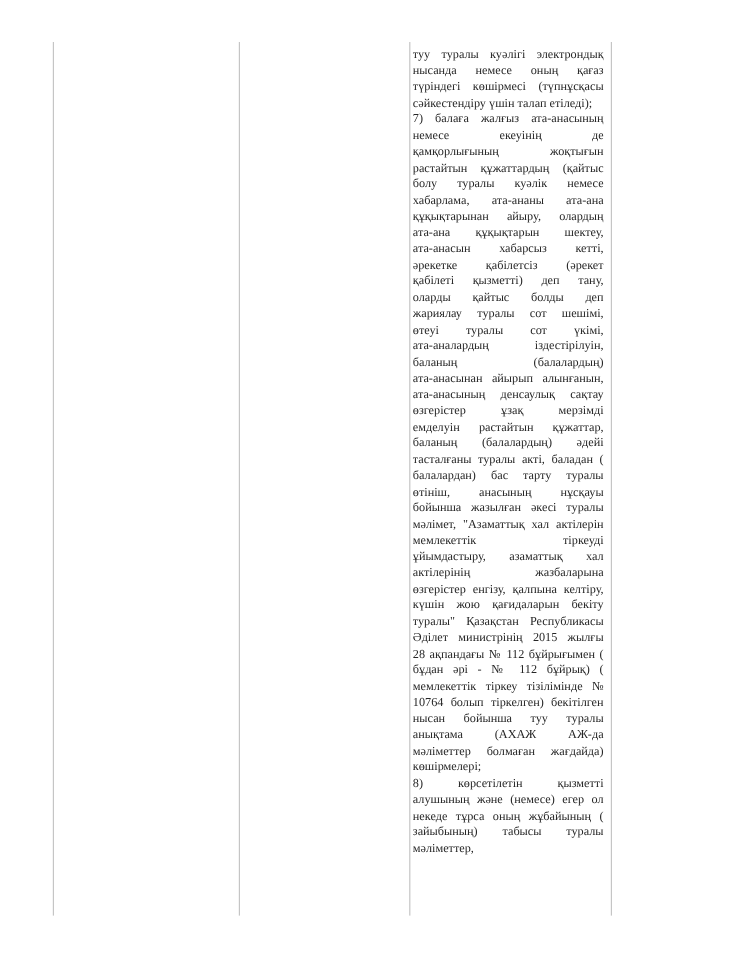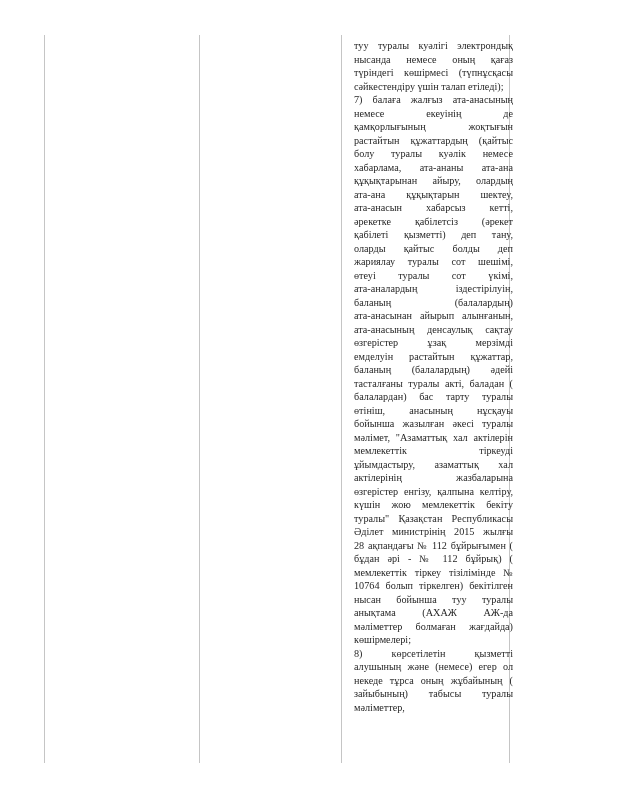--- a/index.html
+++ b/index.html
@@ -21,21 +21,21 @@
     width: 1px;
     height: 728px;
     background: #c5c5c5;
   }
   .vline-1 { left: 44px; }
   .vline-2 { left: 199px; }
   .vline-3 { left: 341px; }
   .vline-4 { left: 509px; }
   .text-col {
     position: absolute;
-    left: 354px;
+    left: 344px;
     top: 39px;
     width: 159px;
     color: #262626;
     font-size: 10.2px;
     line-height: 13.5px;
   }
   .line {
     height: 13.5px;
     overflow: hidden;
     text-align: justify;
@@ -81,21 +81,21 @@
       <div class="line">баланың (балалардың) әдейі</div>
       <div class="line">тасталғаны туралы акті, баладан (</div>
       <div class="line">балалардан) бас тарту туралы</div>
       <div class="line">өтініш, анасының нұсқауы</div>
       <div class="line">бойынша жазылған әкесі туралы</div>
       <div class="line">мәлімет, "Азаматтық хал актілерін</div>
       <div class="line">мемлекеттік тіркеуді</div>
       <div class="line">ұйымдастыру, азаматтық хал</div>
       <div class="line">актілерінің жазбаларына</div>
       <div class="line">өзгерістер енгізу, қалпына келтіру,</div>
-      <div class="line">күшін жою мемлекеттік бекіту</div>
+      <div class="line">күшін жою қағидаларын бекіту</div>
       <div class="line">туралы" Қазақстан Республикасы</div>
       <div class="line">Әділет министрінің 2015 жылғы</div>
       <div class="line">28 ақпандағы № 112 бұйрығымен (</div>
       <div class="line">бұдан әрі - № 112 бұйрық) (</div>
       <div class="line">мемлекеттік тіркеу тізілімінде №</div>
       <div class="line">10764 болып тіркелген) бекітілген</div>
       <div class="line">нысан бойынша туу туралы</div>
       <div class="line">анықтама (АХАЖ АЖ-да</div>
       <div class="line">мәліметтер болмаған жағдайда)</div>
       <div class="line end">көшірмелері;</div>

